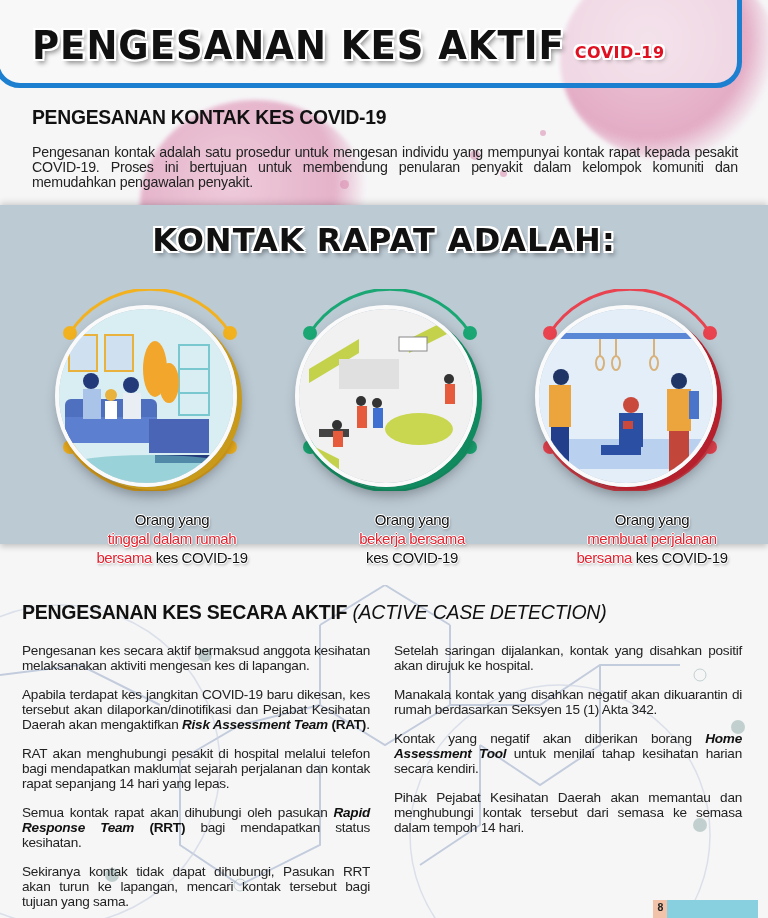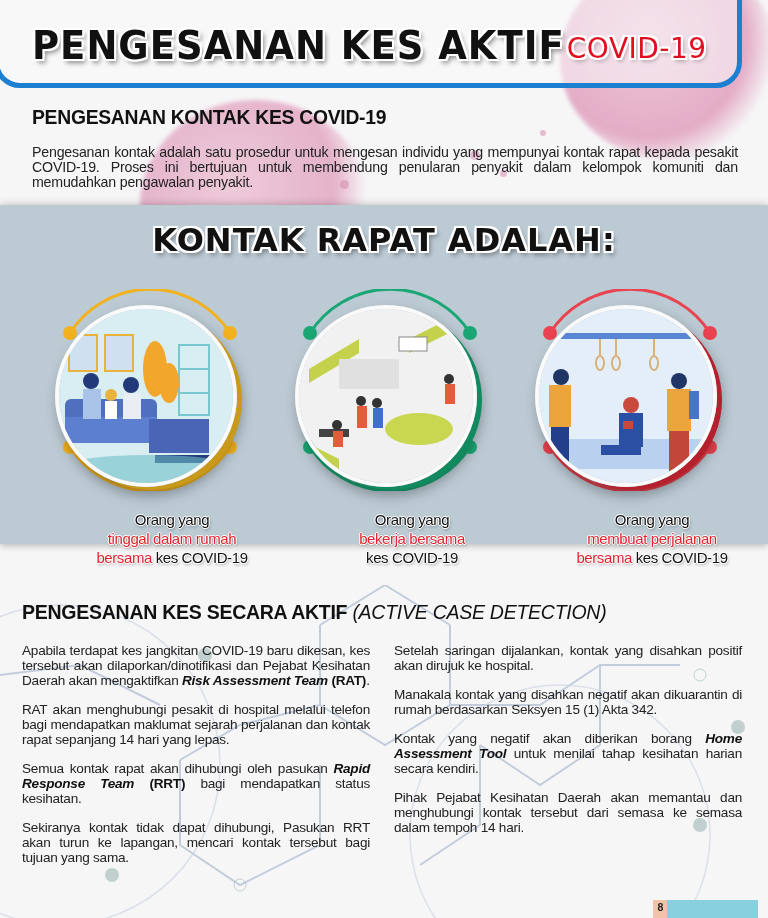--- a/index.html
+++ b/index.html
@@ -28,34 +28,34 @@
   }
 
   
   .header {
     position: absolute; left: -6px; top: -20px; width: 748px; height: 108px;
     border: 5px solid #1d7fd0; border-radius: 0 0 26px 26px;
     background: rgba(250,250,252,0.55);
   }
   .header-title {
     position: absolute; left: 32px; top: 24px;
-    display: flex; align-items: baseline; gap: 2px;
+    display: flex; align-items: baseline; gap: 10px;
   }
   .title-main {
     font-family: "DejaVu Sans", sans-serif;
     font-weight: 900; font-size: 37px; letter-spacing: 1px;
     color: #111;
     text-shadow: 2px 0 #fff, -2px 0 #fff, 0 2px #fff, 0 -2px #fff,
                  2px 2px #fff, -2px -2px #fff, 2px -2px #fff, -2px 2px #fff,
                  3px 4px 5px rgba(0,0,0,.45);
     transform: scaleY(1.05);
   }
   .title-accent {
     font-family: "DejaVu Sans", sans-serif;
-    font-weight: 400; font-size: 28px; letter-spacing: .5px;
+    font-weight: 700; font-size: 16px; letter-spacing: .5px;
     color: #e01020;
     text-shadow: 2px 0 #fff, -2px 0 #fff, 0 2px #fff, 0 -2px #fff,
                  2px 2px #fff, -2px -2px #fff, 2px -2px #fff, -2px 2px #fff,
                  2px 3px 4px rgba(0,0,0,.4);
   }
 
   
   .intro-title {
     position: absolute; left: 32px; top: 105px;
     font-family: "Liberation Sans", sans-serif; font-weight: 700;
@@ -293,20 +293,21 @@
   <circle cx="700" cy="90" r="6" fill="none" stroke="#9fb8b4" opacity=".6"></circle>
   <circle cx="240" cy="300" r="6" fill="none" stroke="#9fb8b4" opacity=".6"></circle>
 </svg>
 
 <div class="acd-title">
   <span>PENGESANAN KES SECARA AKTIF</span>
   <span class="it">(ACTIVE CASE DETECTION)</span>
 </div>
 
 <div class="col left">
+  <p>Pengesanan kes secara aktif bermaksud anggota kesihatan melaksanakan aktiviti mengesan kes di lapangan.</p>
   <p>
     <span>Apabila terdapat kes jangkitan COVID-19 baru dikesan, kes tersebut akan dilaporkan/dinotifikasi dan Pejabat Kesihatan Daerah akan mengaktifkan </span><b>Risk Assessment Team</b><b class="plain"> (RAT)</b><span>.</span>
   </p>
   <p>RAT akan menghubungi pesakit di hospital melalui telefon bagi mendapatkan maklumat sejarah perjalanan dan kontak rapat sepanjang 14 hari yang lepas.</p>
   <p>
     <span>Semua kontak rapat akan dihubungi oleh pasukan </span><b>Rapid Response Team</b><b class="plain"> (RRT)</b><span> bagi mendapatkan status kesihatan.</span>
   </p>
   <p>Sekiranya kontak tidak dapat dihubungi, Pasukan RRT akan turun ke lapangan, mencari kontak tersebut bagi tujuan yang sama.</p>
 </div>
 

